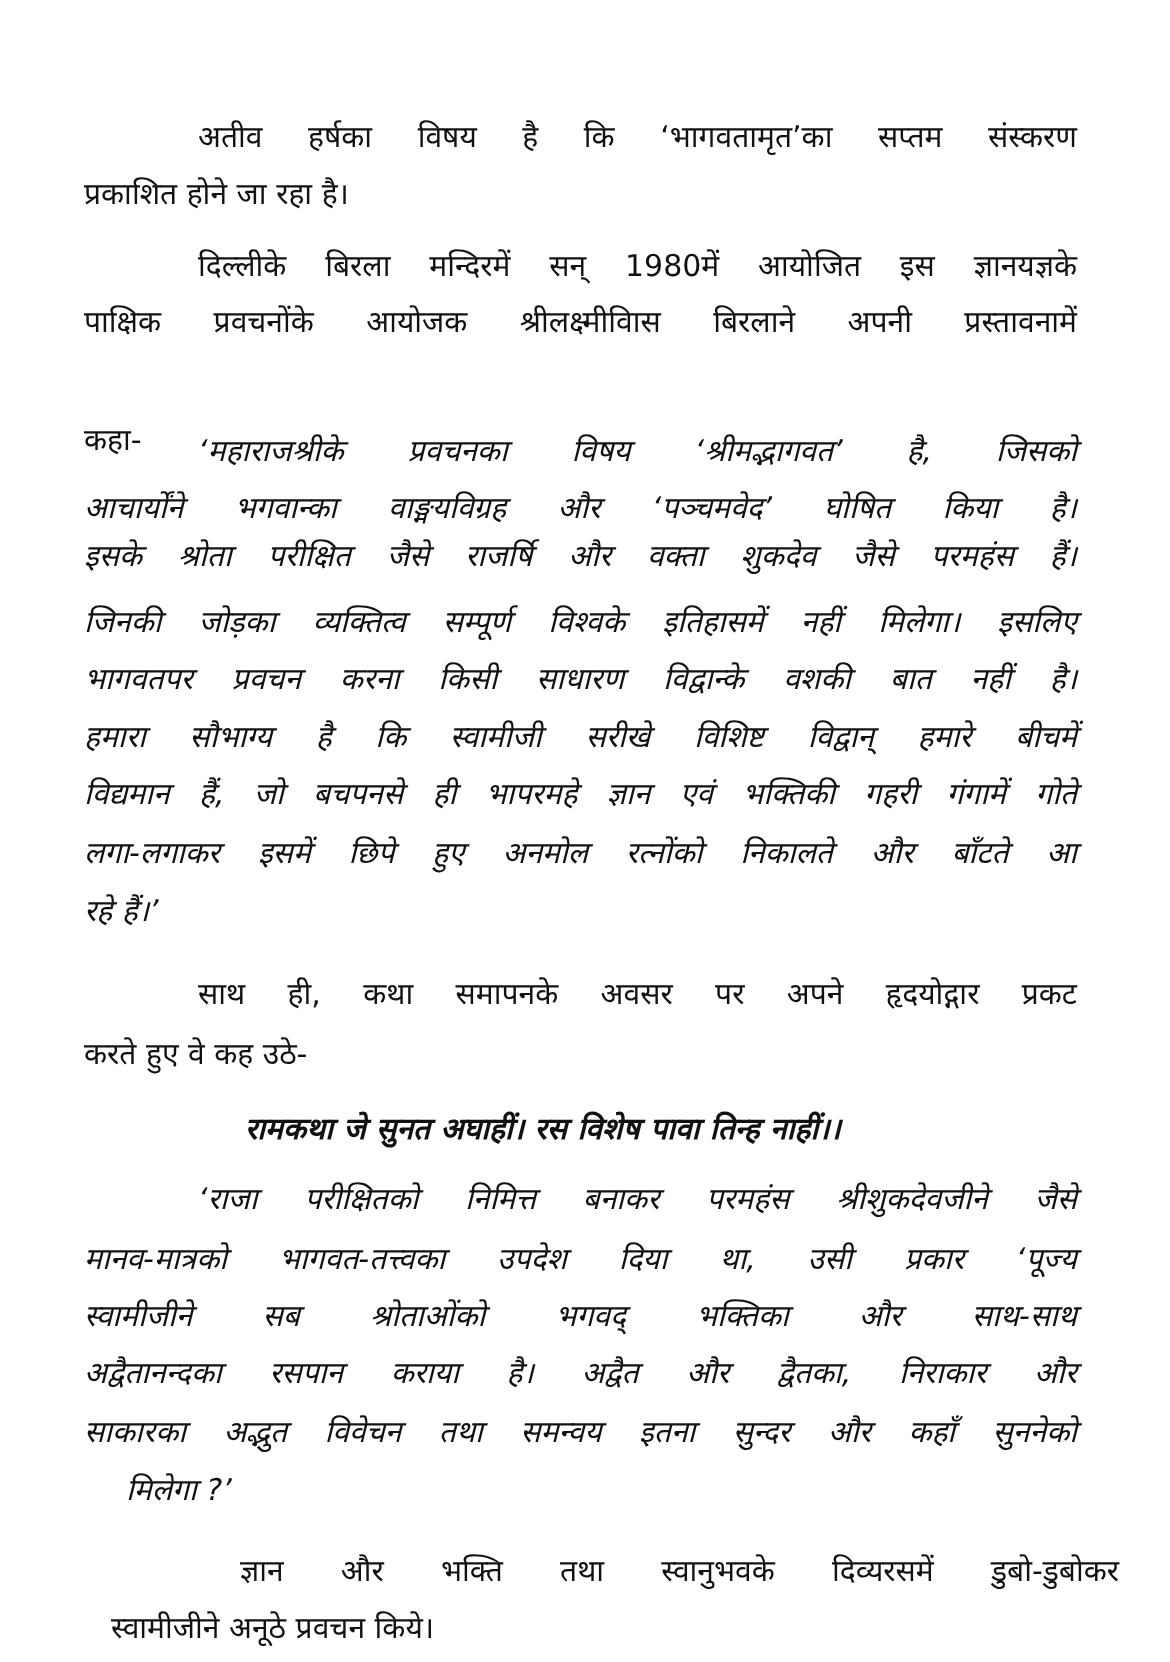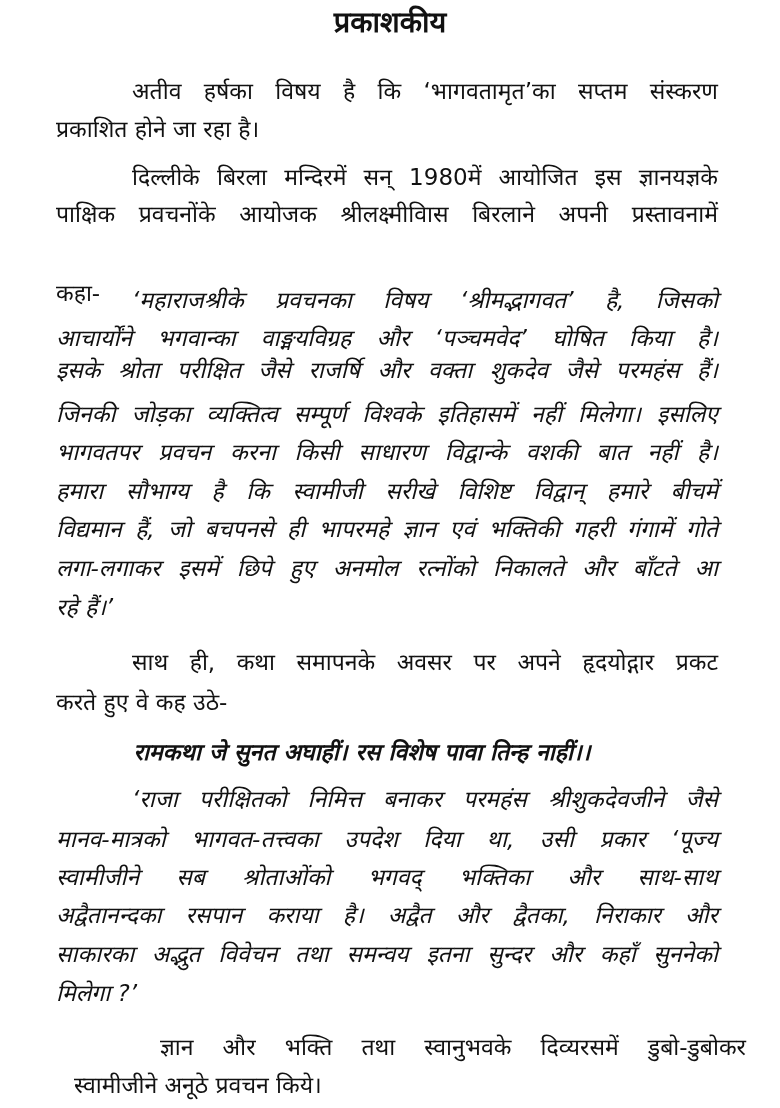--- a/index.html
+++ b/index.html
@@ -1,29 +1,28 @@
 <!DOCTYPE html>
 <html><head>
 <meta charset="utf-8">
 <style>
   html, body { margin: 0; padding: 0; background: #ffffff; }
   body { width: 780px; height: 1108px; overflow: hidden; position: relative; color: #111; font-family: "DejaVu Sans", "Liberation Sans", sans-serif; }
   .page { position: absolute; left: 0; top: 0; width: 780px; height: 1108px; }
   .title { position: absolute; left: 0; width: 780px; top: 2px; text-align: center; font-size: 29px; font-weight: bold; line-height: 40px; }
-  .line { position: absolute; left: 56px; width: 662px; font-size: 23px; line-height: 34px; white-space: nowrap; text-align: justify; text-align-last: justify; }
+  .line { position: absolute; left: 56px; width: 662px; font-size: 20px; line-height: 34px; white-space: nowrap; text-align: justify; text-align-last: justify; }
   .line.indent { left: 132px; width: 586px; }
   .line.last { text-align-last: left; }
   .line.italic { font-style: italic; }
   .line.center { left: 0; width: 724px; text-align: right; text-align-last: center; font-style: italic; font-weight: bold; }
 </style>
 </head>
 <body>
 
 <div class="page">
-  <div class="title">प्रकाशकीय</div>
   <div id="lines">
       <div class="line indent" style="top: 74px;">अतीव हर्षका विषय है कि ‘भागवतामृत’का सप्तम संस्करण</div>
       <div class="line last" style="top: 112px;">प्रकाशित होने जा रहा है।</div>
       <div class="line indent" style="top: 160px;">दिल्लीके बिरला मन्दिरमें सन् 1980में आयोजित इस ज्ञानयज्ञके</div>
       <div class="line" style="top: 197px;">पाक्षिक प्रवचनोंके आयोजक श्रीलक्ष्मीविास बिरलाने अपनी प्रस्तावनामें</div>
       <div class="line last" style="top: 235px; margin-top: 41px;">कहा-</div>
       <div class="line indent italic" style="top: 283px;">‘महाराजश्रीके प्रवचनका विषय ‘श्रीमद्भागवत’ है, जिसको</div>
       <div class="line italic" style="top: 321px;">आचार्योंने भगवान्का वाङ्मयविग्रह और ‘पञ्चमवेद’ घोषित किया है।</div>
       <div class="line italic" style="top: 353px;">इसके श्रोता परीक्षित जैसे राजर्षि और वक्ता शुकदेव जैसे परमहंस हैं।</div>
       <div class="line italic" style="top: 397px;">जिनकी जोड़का व्यक्तित्व सम्पूर्ण विश्वके इतिहासमें नहीं मिलेगा। इसलिए</div>
@@ -32,18 +31,18 @@
       <div class="line italic" style="top: 512px;">विद्यमान हैं, जो बचपनसे ही भापरमहे ज्ञान एवं भक्तिकी गहरी गंगामें गोते</div>
       <div class="line italic" style="top: 551px;">लगा-लगाकर इसमें छिपे हुए अनमोल रत्नोंको निकालते और बाँटते आ</div>
       <div class="line italic last" style="top: 590px;">रहे हैं।’</div>
       <div class="line indent" style="top: 645px;">साथ ही, कथा समापनके अवसर पर अपने हृदयोद्गार प्रकट</div>
       <div class="line last" style="top: 685px;">करते हुए वे कह उठे-</div>
       <div class="line indent italic" style="top: 782px;">‘राजा परीक्षितको निमित्त बनाकर परमहंस श्रीशुकदेवजीने जैसे</div>
       <div class="line italic" style="top: 822px;">मानव-मात्रको भागवत-तत्त्वका उपदेश दिया था, उसी प्रकार ‘पूज्य</div>
       <div class="line italic" style="top: 860px;">स्वामीजीने सब श्रोताओंको भगवद् भक्तिका और साथ-साथ</div>
       <div class="line italic" style="top: 862px; margin-top: 36px;">अद्वैतानन्दका रसपान कराया है। अद्वैत और द्वैतका, निराकार और</div>
       <div class="line italic" style="top: 937px;">साकारका अद्भुत विवेचन तथा समन्वय इतना सुन्दर और कहाँ सुननेको</div>
-      <div class="line italic last" style="top: 976px;">मिलेगा ?’</div>
+      <div class="line italic last" style="top: 976px; margin-left: 28px;">मिलेगा ?’</div>
       <div class="line indent" style="top: 1030px; margin-left: 28px;">ज्ञान और भक्ति तथा स्वानुभवके दिव्यरसमें डुबो-डुबोकर</div>
       <div class="line last" style="top: 1068px; margin-left: 18px;">स्वामीजीने अनूठे प्रवचन किये।</div>
     </div>
   <div class="line center" id="verse" style="top: 735px;">रामकथा जे सुनत अघाहीं। रस विशेष पावा तिन्ह नाहीं।।</div>
 </div>
 
 </body></html>

